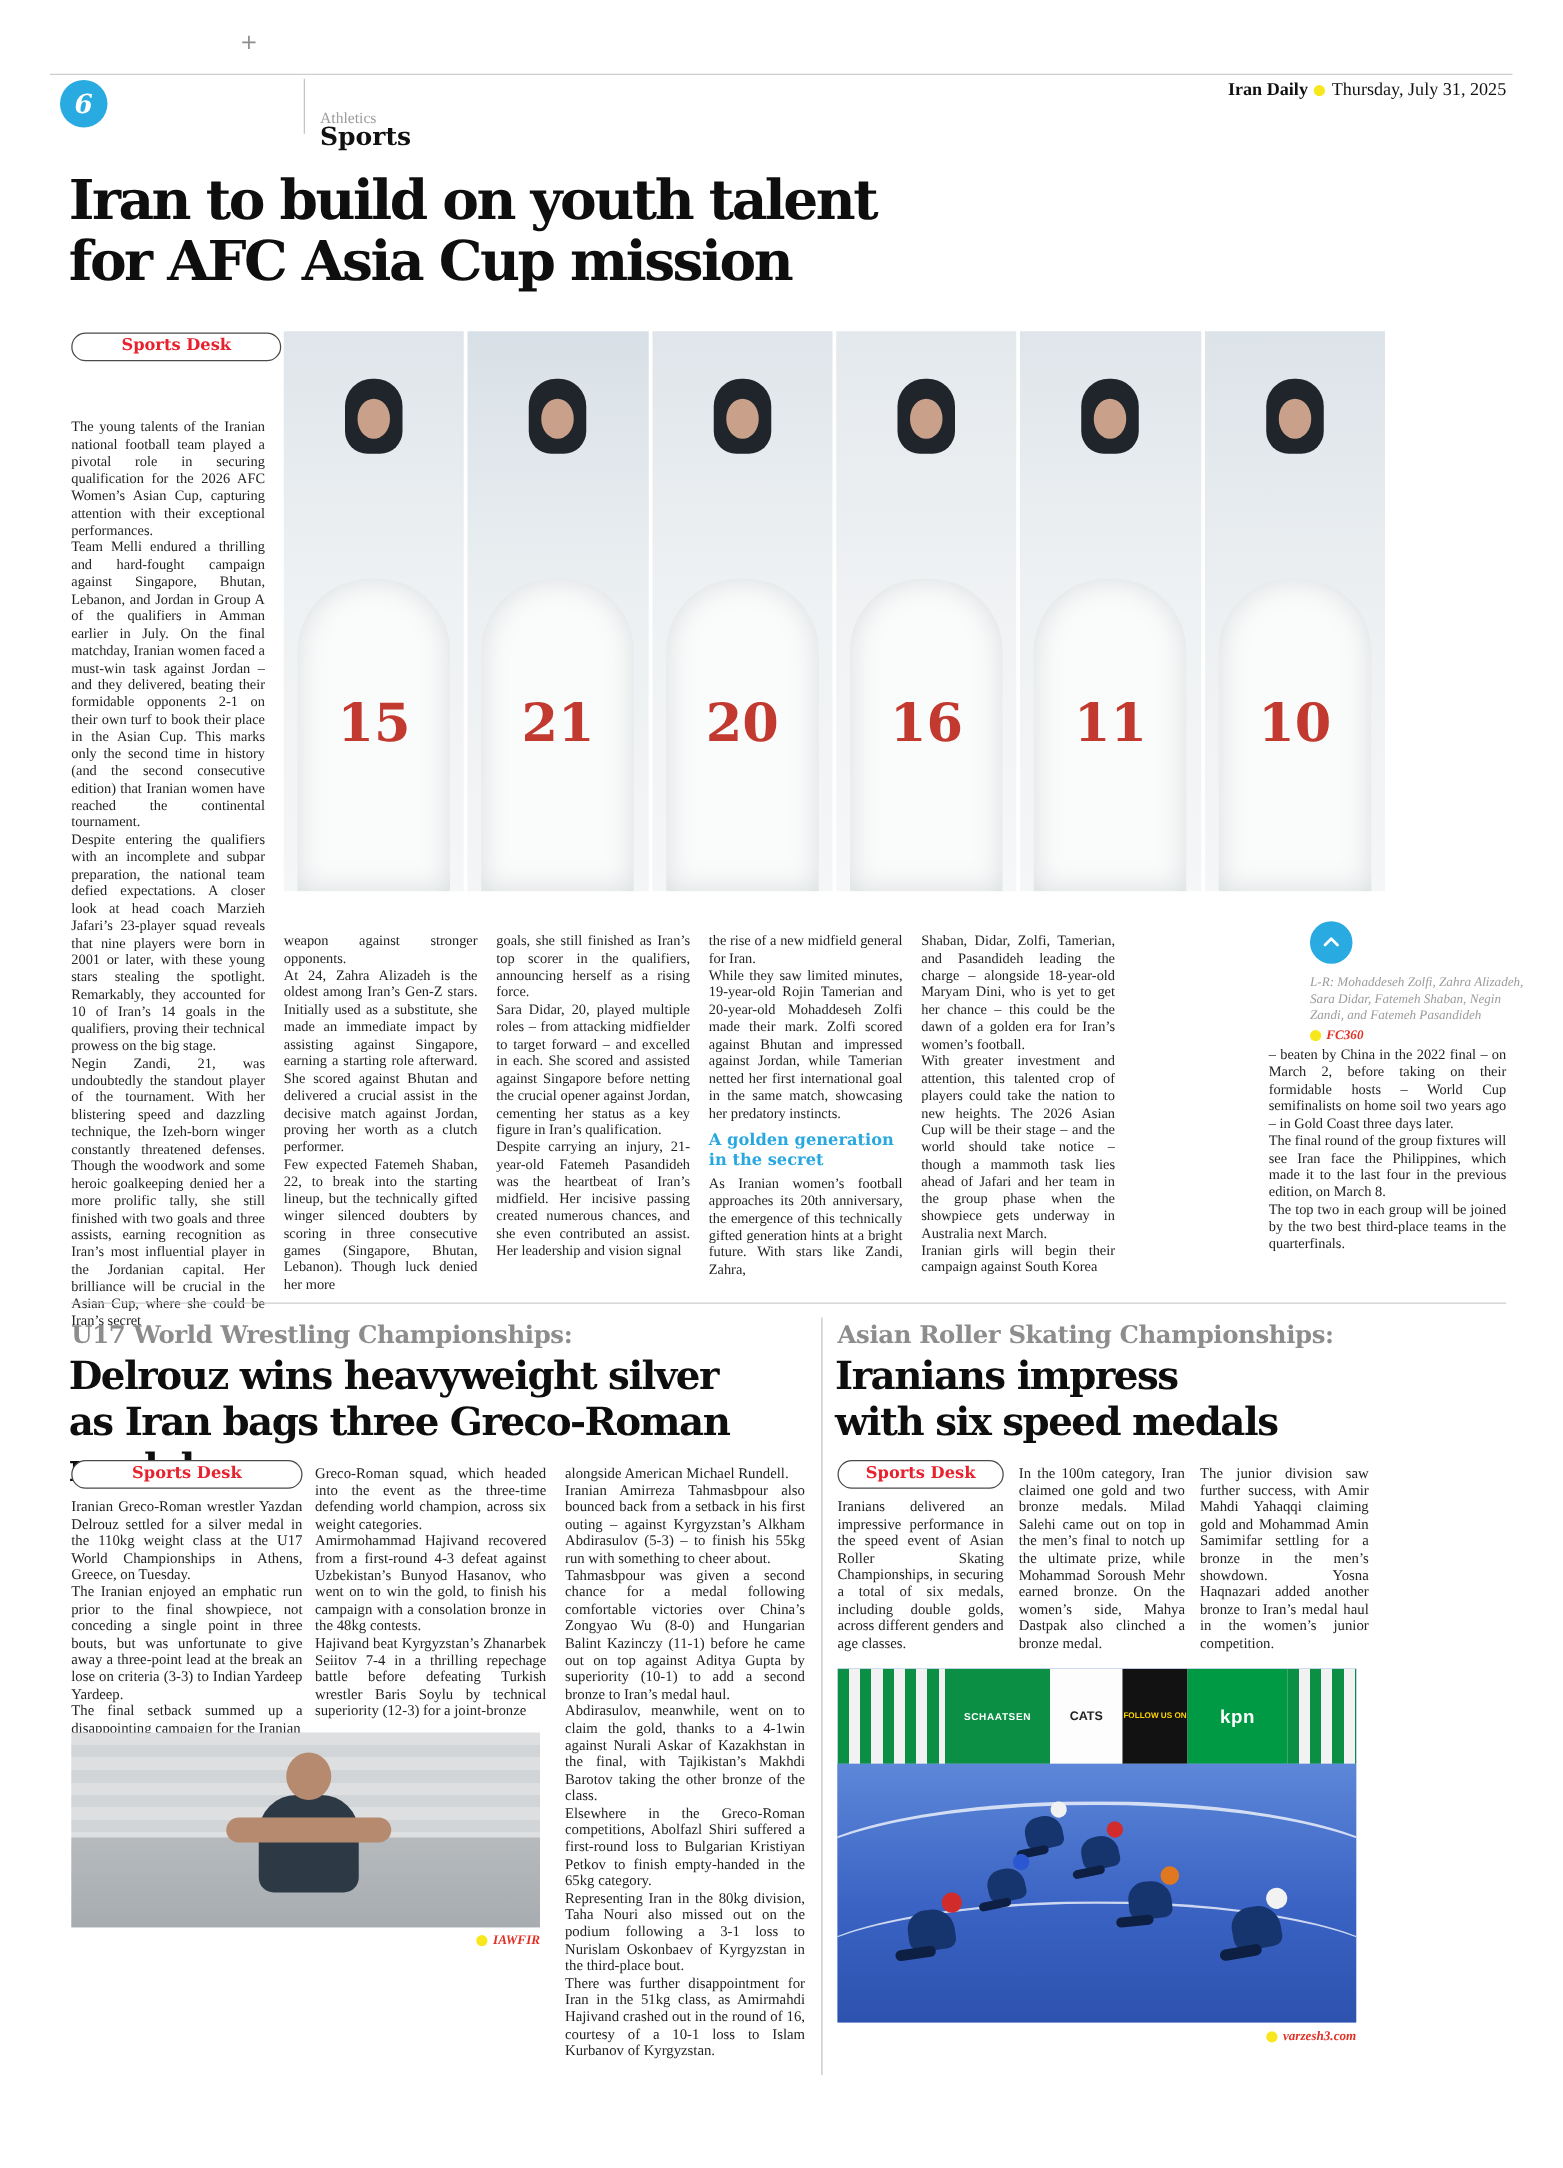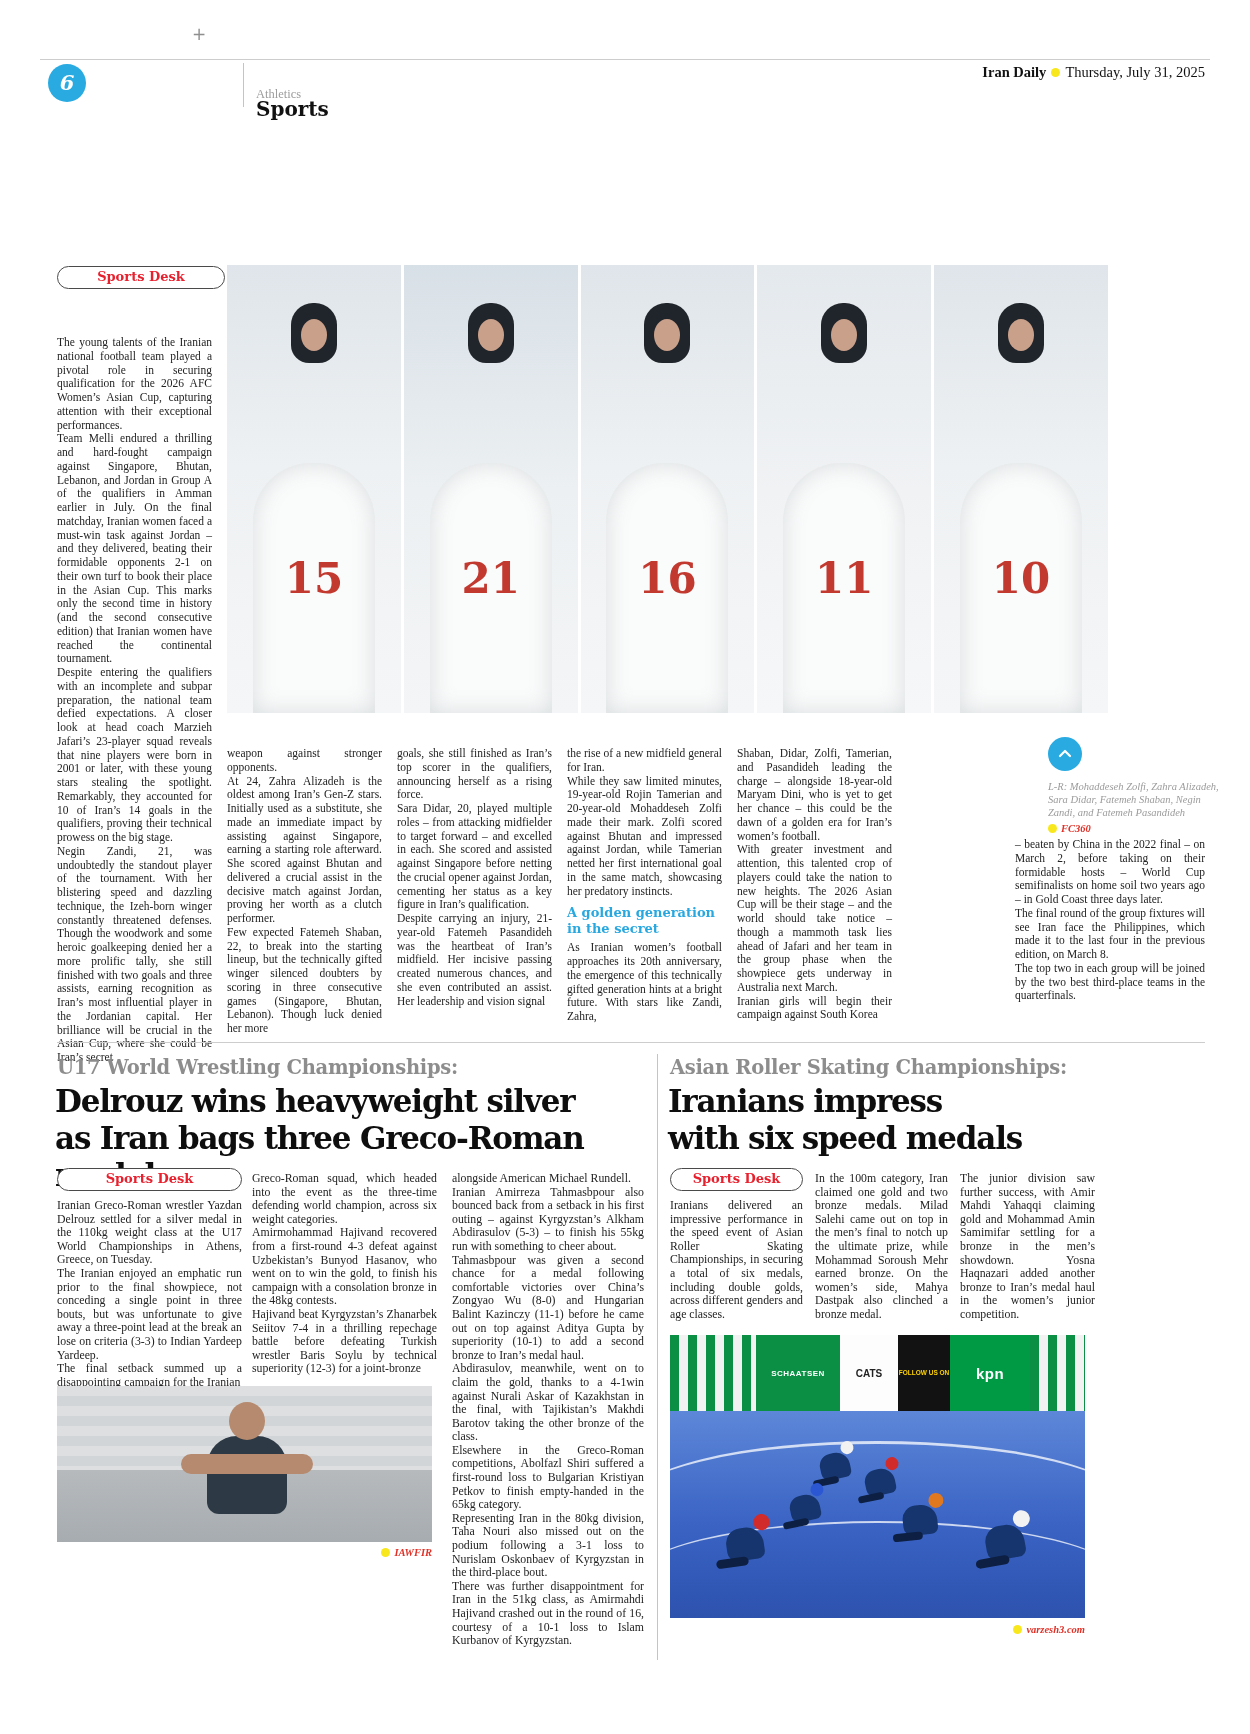--- a/index.html
+++ b/index.html
@@ -92,38 +92,45 @@
   <div class="abs page-num" style="left:48px;top:64px;">6</div>
   <div class="abs rule-v" style="left:243px;top:63px;height:44px;"></div>
   <div class="abs hdr-section" style="left:256px;top:60px;margin-top:37px;">Sports</div>
   <div class="abs hdr-sub" style="left:256px;top:87px;">Athletics</div>
   <div class="abs hdr-right" style="right:45px;top:64px;">
     <span style="font-weight:bold;">Iran Daily</span>
     <span class="dot"></span>
     <span>Thursday, July 31, 2025</span>
   </div>
 
+  <div class="abs headline h-main" style="left:55px;top:136px;width:780px;">Iran to build on youth talent
+for AFC Asia Cup mission</div>
 
   <div class="abs pill" style="left:57px;top:266px;width:168px;height:23px;line-height:20px;">Sports Desk</div>
 
   <div class="abs body-text" style="left:57px;top:296px;width:155px;height:742px;margin-top:40px;">The young talents of the Iranian national football team played a pivotal role in securing qualification for the 2026 AFC Women’s Asian Cup, capturing attention with their exceptional performances.
 Team Melli endured a thrilling and hard-fought campaign against Singapore, Bhutan, Lebanon, and Jordan in Group A of the qualifiers in Amman earlier in July. On the final matchday, Iranian women faced a must-win task against Jordan – and they delivered, beating their formidable opponents 2-1 on their own turf to book their place in the Asian Cup. This marks only the second time in history (and the second consecutive edition) that Iranian women have reached the continental tournament.
 Despite entering the qualifiers with an incomplete and subpar preparation, the national team defied expectations. A closer look at head coach Marzieh Jafari’s 23-player squad reveals that nine players were born in 2001 or later, with these young stars stealing the spotlight. Remarkably, they accounted for 10 of Iran’s 14 goals in the qualifiers, proving their technical prowess on the big stage.
 Negin Zandi, 21, was undoubtedly the standout player of the tournament. With her blistering speed and dazzling technique, the Izeh-born winger constantly threatened defenses. Though the woodwork and some heroic goalkeeping denied her a more prolific tally, she still finished with two goals and three assists, earning recognition as Iran’s most influential player in the Jordanian capital. Her brilliance will be crucial in the Asian Cup, where she could be Iran’s secret</div>
 
   <div class="abs strip" style="left:227px;top:265px;width:881px;height:448px;">
     <div class="p-frame">
       <span class="p-head"></span>
       <span class="p-body"></span>
       <span class="p-num">15</span>
     </div>
     <div class="p-frame">
       <span class="p-head"></span>
       <span class="p-body"></span>
       <span class="p-num">21</span>
+    </div>
+    <div class="p-frame">
+      <span class="p-head"></span>
+      <span class="p-body"></span>
+      <span class="p-num">20</span>
     </div>
     <div class="p-frame">
       <span class="p-head"></span>
       <span class="p-body"></span>
       <span class="p-num">16</span>
     </div>
     <div class="p-frame">
       <span class="p-head"></span>
       <span class="p-body"></span>
       <span class="p-num">11</span>

